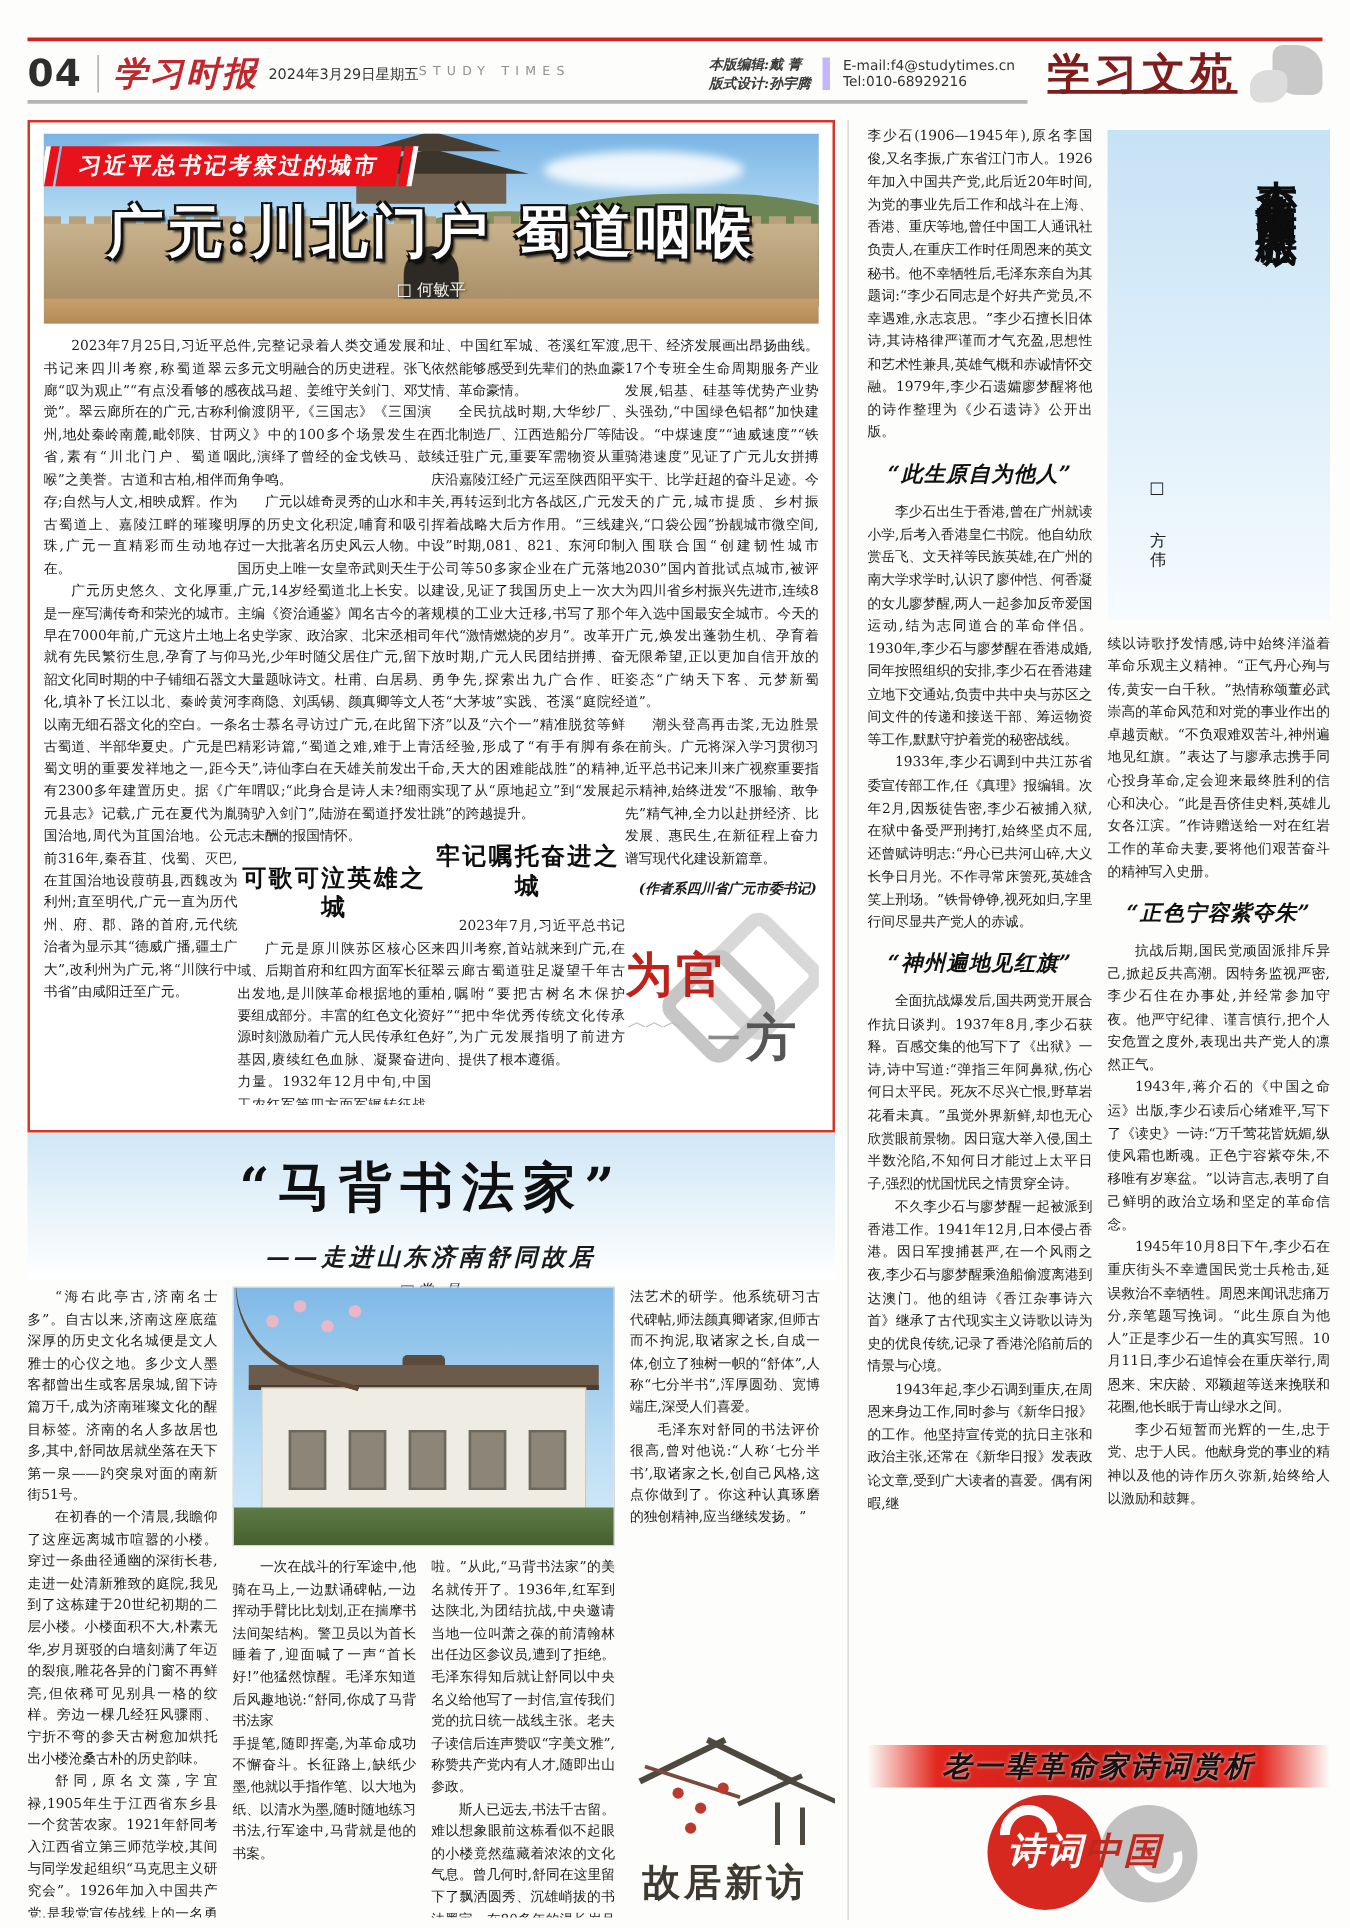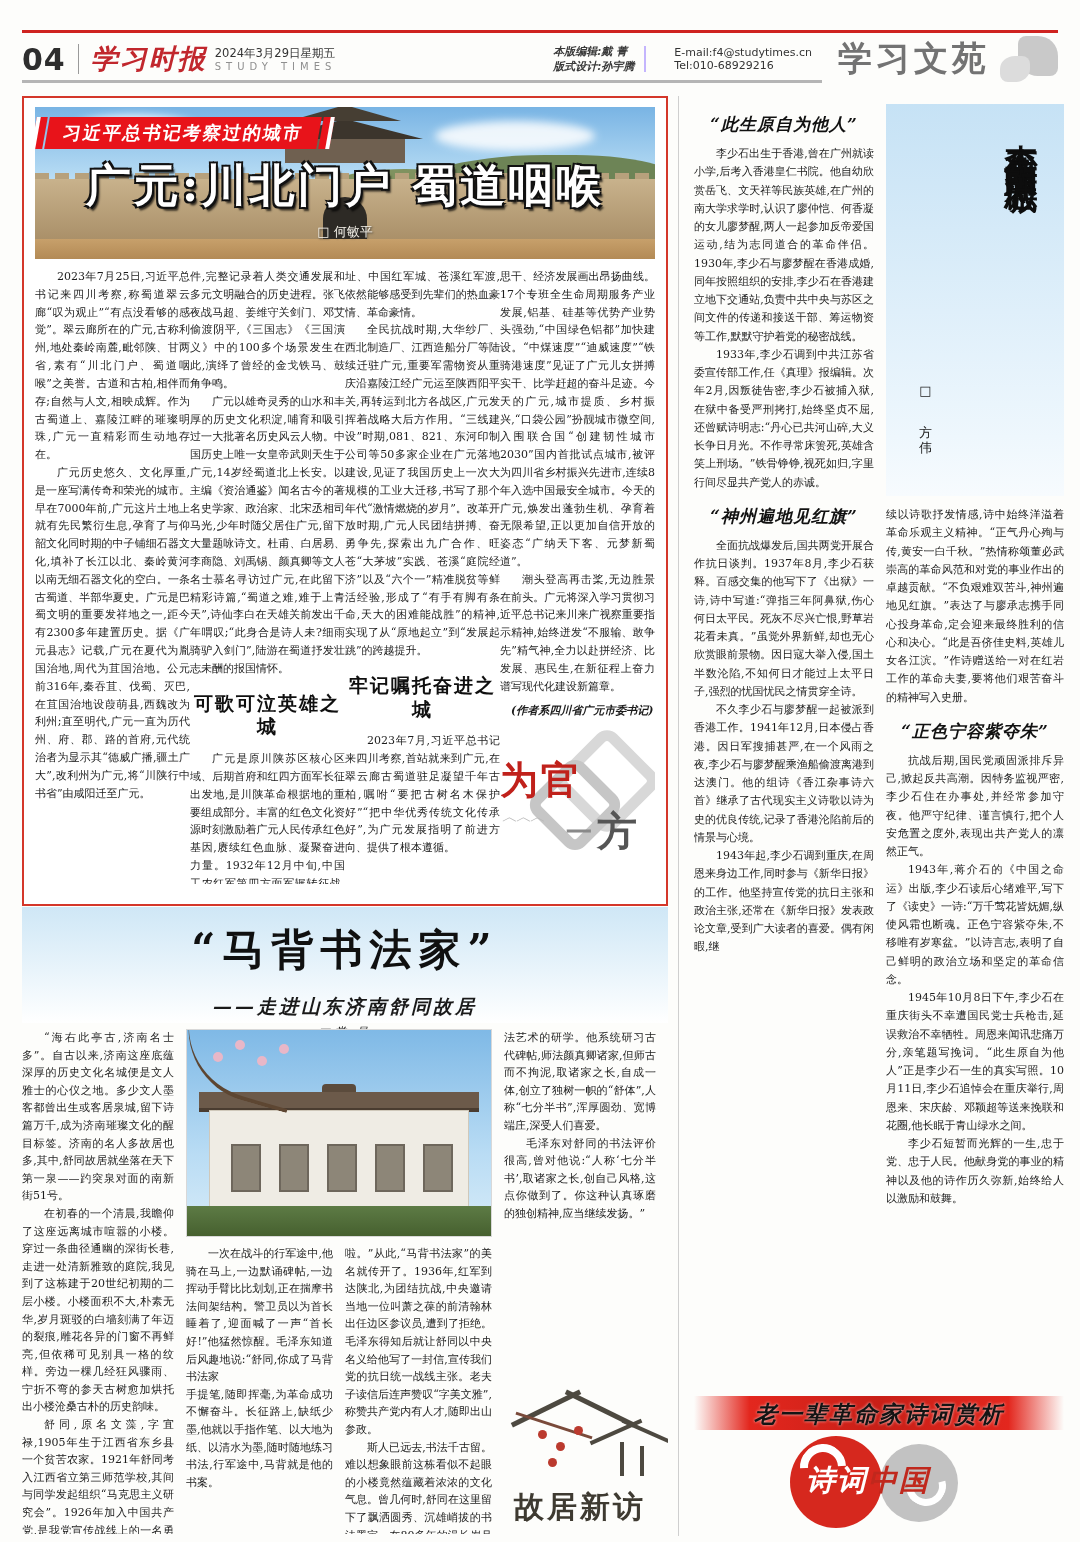--- a/index.html
+++ b/index.html
@@ -7,30 +7,30 @@
     width:1080px;height:1542px;position:relative;overflow:hidden;
     background:#fdfdfb;color:#1c1c1c;
     font-family:"DejaVu Serif","Liberation Serif",serif;
   }
   
   .top-red-line{position:absolute;left:22px;width:1036px;top:30px;height:3px;background:#cf2320;}
   .header-row{position:absolute;left:22px;top:38px;width:1036px;height:42px;display:flex;align-items:center;}
   .page-num{font:700 30px "DejaVu Sans","Liberation Sans",sans-serif;color:#2e2e2e;letter-spacing:1px;}
   .hdr-sep{display:inline-block;width:1px;height:30px;background:#9a9a9a;margin:0 12px;}
   .masthead{font:900 27px "DejaVu Serif",serif;font-style:italic;color:#c1272d;letter-spacing:2px;}
-  .mast-sub{display:flex;flex-direction:column;margin-left:8px;line-height:1.25;}
+  .mast-sub{display:flex;margin-left:8px;line-height:1.25;}
   .mast-date{font:400 11.5px "DejaVu Sans",sans-serif;color:#333;}
   .mast-latin{font:400 10px "DejaVu Sans",sans-serif;color:#8f8f8f;letter-spacing:5px;text-align:center;}
   .hdr-right{margin-left:auto;display:flex;align-items:center;}
   .editor-block,.contact-block{display:flex;flex-direction:column;line-height:1.5;}
   .editor-block span{font:italic 700 11px "DejaVu Serif",serif;color:#3a3a3a;}
-  .contact-block{border-left:2px solid #c4b5fd;margin-left:10px;padding-left:28px;}
+  .contact-block{border-left:6px solid #c4b5fd;margin-left:10px;padding-left:10px;}
   .contact-block span{font:400 11px "DejaVu Sans",sans-serif;color:#333;}
   .section-block{display:flex;align-items:center;margin-left:26px;}
-  .section-title{font:900 34px "DejaVu Sans","Liberation Sans",sans-serif;color:#737373;letter-spacing:4px;}
+  .section-title{font:900 34px "DejaVu Sans","Liberation Sans",sans-serif;color:#7f1d1d;letter-spacing:4px;text-decoration:underline;}
   .section-logo{position:relative;width:58px;height:46px;margin-left:10px;}
   .sl-a{position:absolute;right:0;top:0;width:40px;height:40px;background:#c9c9c9;border-radius:8px 50% 8px 50%;}
   .sl-b{position:absolute;left:0;bottom:0;width:30px;height:26px;background:#dcdcdc;border-radius:50% 8px 50% 8px;}
   .header-gray-line{position:absolute;left:22px;top:80px;width:800px;height:3px;background:#b5b5b5;}
   
   .main-box{position:absolute;left:22px;top:96px;width:646px;height:810px;box-sizing:border-box;
     border:2px solid #d4372a;background:#fff;padding:9px 11px;}
   .banner{position:relative;height:152px;overflow:hidden;background:linear-gradient(180deg,#79b4e4 0%,#b7dcf4 46%,#cfe6f3 55%);}
   .cloud{position:absolute;background:#fff;border-radius:50%;filter:blur(4px);opacity:.85;}
   .c1{width:120px;height:26px;left:40px;top:8px;}
@@ -228,20 +228,21 @@
   </div>
 </div>
 
 <div class="divider-v"></div>
 
 <div class="rtitle-box">
   <div class="rtitle">李少石诗中的赤胆忠诚</div>
   <div class="rauthor">□ 方 伟</div>
 </div>
 <div class="rcol rcol-left">
+    <p class="blk pc">李少石(1906—1945年),原名李国俊,又名李振,广东省江门市人。1926年加入中国共产党,此后近20年时间,为党的事业先后工作和战斗在上海、香港、重庆等地,曾任中国工人通讯社负责人,在重庆工作时任周恩来的英文秘书。他不幸牺牲后,毛泽东亲自为其题词:“李少石同志是个好共产党员,不幸遇难,永志哀思。”李少石擅长旧体诗,其诗格律严谨而才气充盈,思想性和艺术性兼具,英雄气概和赤诚情怀交融。1979年,李少石遗孀廖梦醒将他的诗作整理为《少石遗诗》公开出版。</p>
     <h3 class="blk h">“此生原自为他人”</h3>
     <p class="blk p">李少石出生于香港,曾在广州就读小学,后考入香港皇仁书院。他自幼欣赏岳飞、文天祥等民族英雄,在广州的南大学求学时,认识了廖仲恺、何香凝的女儿廖梦醒,两人一起参加反帝爱国运动,结为志同道合的革命伴侣。1930年,李少石与廖梦醒在香港成婚,同年按照组织的安排,李少石在香港建立地下交通站,负责中共中央与苏区之间文件的传递和接送干部、筹运物资等工作,默默守护着党的秘密战线。</p>
     <p class="blk p">1933年,李少石调到中共江苏省委宣传部工作,任《真理》报编辑。次年2月,因叛徒告密,李少石被捕入狱,在狱中备受严刑拷打,始终坚贞不屈,还曾赋诗明志:“丹心已共河山碎,大义长争日月光。不作寻常床箦死,英雄含笑上刑场。”铁骨铮铮,视死如归,字里行间尽显共产党人的赤诚。</p>
     <h3 class="blk h">“神州遍地见红旗”</h3>
     <p class="blk p">全面抗战爆发后,国共两党开展合作抗日谈判。1937年8月,李少石获释。百感交集的他写下了《出狱》一诗,诗中写道:“弹指三年阿鼻狱,伤心何日太平民。死灰不尽兴亡恨,野草岩花看未真。”虽觉外界新鲜,却也无心欣赏眼前景物。因日寇大举入侵,国土半数沦陷,不知何日才能过上太平日子,强烈的忧国忧民之情贯穿全诗。</p>
     <p class="blk p">不久李少石与廖梦醒一起被派到香港工作。1941年12月,日本侵占香港。因日军搜捕甚严,在一个风雨之夜,李少石与廖梦醒乘渔船偷渡离港到达澳门。他的组诗《香江杂事诗六首》继承了古代现实主义诗歌以诗为史的优良传统,记录了香港沦陷前后的情景与心境。</p>
     <p class="blk p">1943年起,李少石调到重庆,在周恩来身边工作,同时参与《新华日报》的工作。他坚持宣传党的抗日主张和政治主张,还常在《新华日报》发表政论文章,受到广大读者的喜爱。偶有闲暇,继</p>
   </div>
 <div class="rcol rcol-right">
     <p class="blk pc">续以诗歌抒发情感,诗中始终洋溢着革命乐观主义精神。“正气丹心殉与传,黄安一白千秋。”热情称颂董必武崇高的革命风范和对党的事业作出的卓越贡献。“不负艰难双苦斗,神州遍地见红旗。”表达了与廖承志携手同心投身革命,定会迎来最终胜利的信心和决心。“此是吾侪佳史料,英雄儿女各江滨。”作诗赠送给一对在红岩工作的革命夫妻,要将他们艰苦奋斗的精神写入史册。</p>

